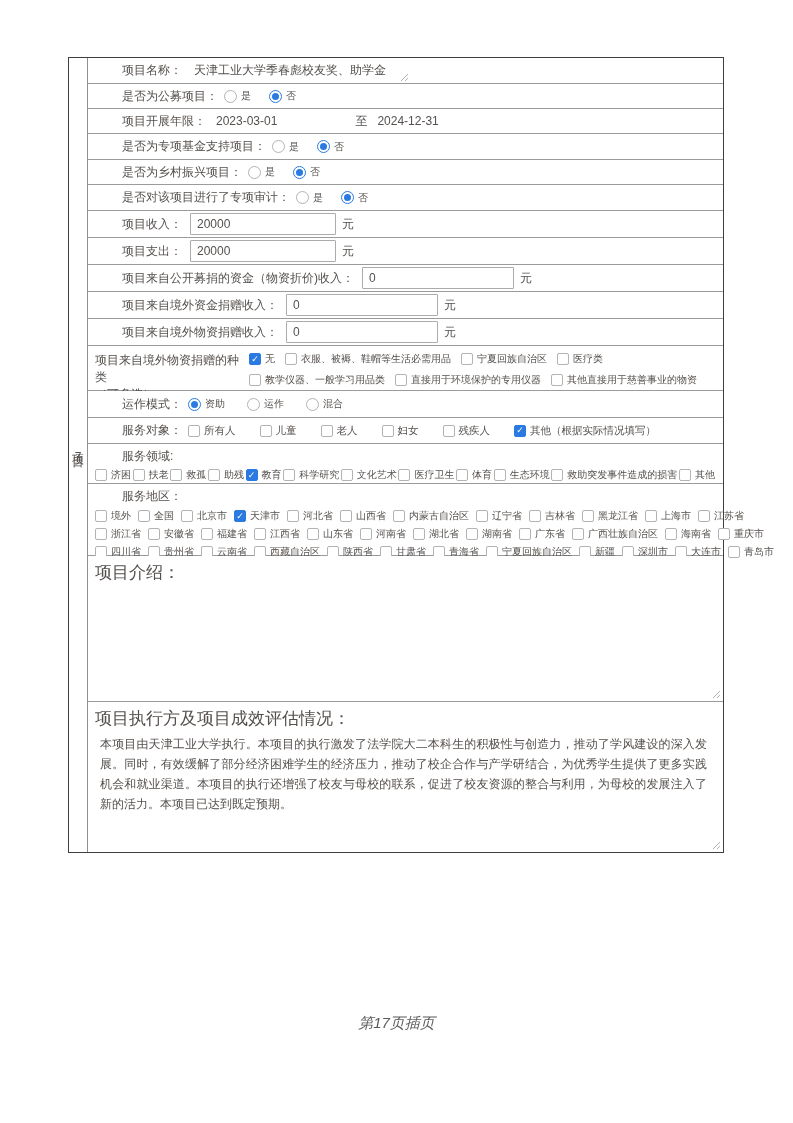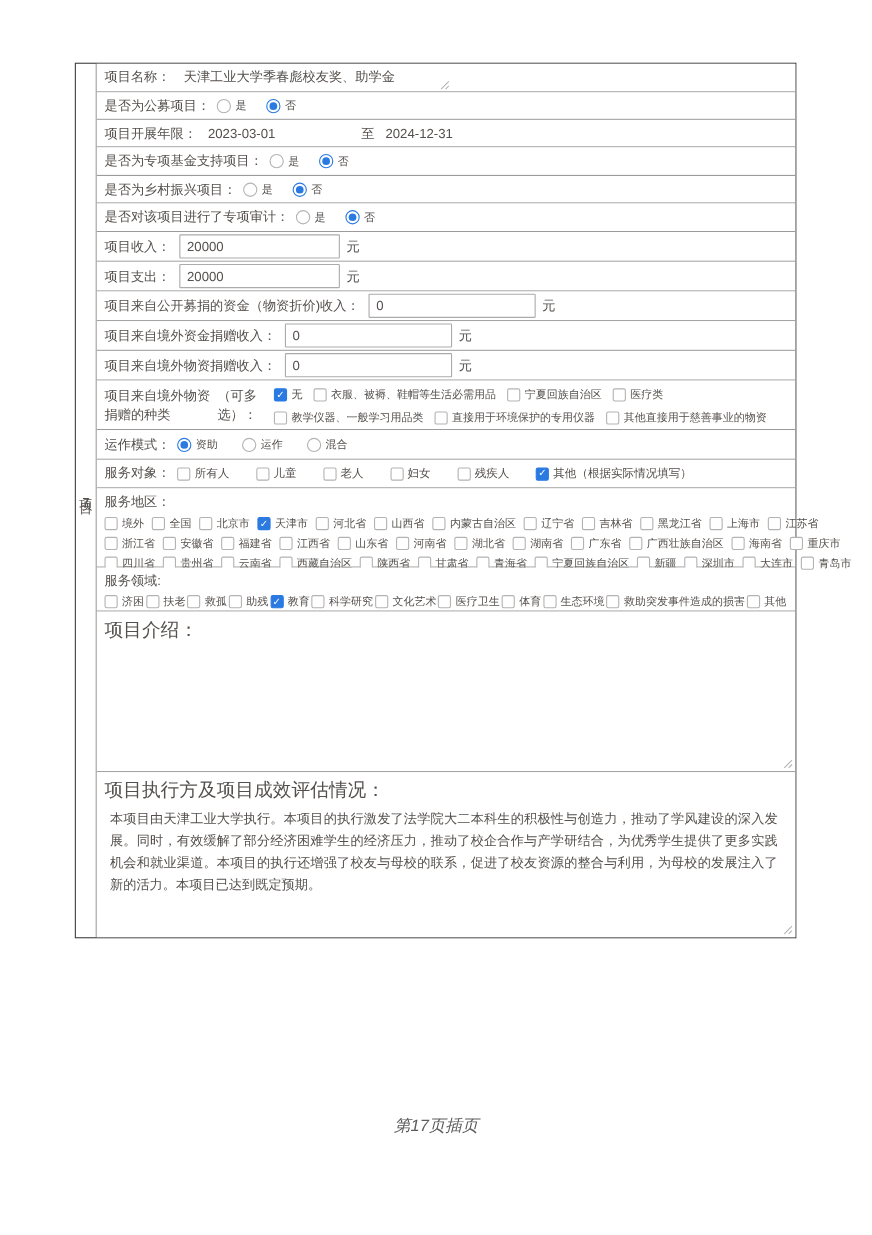--- a/index.html
+++ b/index.html
@@ -19,21 +19,21 @@
     writing-mode:vertical-rl;text-orientation:upright;letter-spacing:3px;
   }
   .rows{flex:1;min-width:0;}
   .row{
     position:relative;display:flex;align-items:center;
     padding:0 6px 0 7px;border-bottom:1px solid #9b9b9b;
     font-size:12px;box-sizing:border-box;background:#fff;
   }
   .rows .row:last-child{border-bottom:none;}
   .row.col{flex-direction:column;align-items:stretch;justify-content:flex-start;}
-  .lbl{white-space:nowrap;flex:0 0 auto;}
+  .lbl{white-space:nowrap;flex:0 0 auto;margin-left:27px;}
   .val{margin-left:12px;white-space:nowrap;}
   .unit{margin-left:6px;}
   .txt{
     height:20px;border:1px solid #ababab;border-radius:1px;background:#fff;
     font-size:12px;color:#55504d;padding:0 6px;margin-left:8px;
     font-family:"Liberation Sans","DejaVu Sans",sans-serif;box-sizing:content-box;
   }
   .txt.w1{width:132px;}
   .txt.w2{width:138px;}
   
@@ -52,21 +52,21 @@
   }
   .radio.on{border-color:#2a7ae2;}
   .radio.on::after{content:"";width:7px;height:7px;border-radius:50%;background:#2a7ae2;}
   .g-inline{margin-left:6px;column-gap:18px;}
   .g-mode{column-gap:22px;}
   .g-targets{column-gap:24px;font-size:10.5px;}
   .g-goods{margin-left:4px;column-gap:10px;row-gap:7px;max-width:480px;}
   .g-fields{column-gap:0;justify-content:space-between;flex-wrap:nowrap;margin-top:3px;padding-right:2px;}
   .area-line{display:flex;flex-wrap:nowrap;align-items:center;column-gap:7px;font-size:10px;margin-top:4px;}
   
-  .two-line-label{display:flex;flex-direction:row;justify-content:flex-end;flex:0 0 150px;line-height:17px;}
+  .two-line-label{display:flex;flex-direction:column;justify-content:flex-end;flex:0 0 150px;line-height:17px;}
   .para{
     font-size:12px;line-height:20px;margin-top:4px;padding:0 10px 0 5px;
     text-align:justify;color:#55504d;
   }
   .cell-label{font-size:17px;padding-top:5px;flex:0 0 auto;}
   .resize-handle{position:absolute;width:9px;height:9px;opacity:.75;}
   .resize-handle svg{display:block;}
   .footer{
     position:absolute;left:0;right:0;top:1014px;text-align:center;
     font-size:15px;color:#5c5c5c;font-style:italic;
@@ -266,20 +266,74 @@
             <span class="opt-label">残疾人</span>
           </span>
           <span class="opt">
             <span class="cb on"></span>
             <span class="opt-label">其他（根据实际情况填写）</span>
           </span>
         </span>
     </div>
 
 
+    <div class="row col h40 pt4">
+      <span class="lbl">服务领域:</span>
+      <span class="opts g-fields">
+          <span class="opt">
+            <span class="cb"></span>
+            <span class="opt-label">济困</span>
+          </span>
+          <span class="opt">
+            <span class="cb"></span>
+            <span class="opt-label">扶老</span>
+          </span>
+          <span class="opt">
+            <span class="cb"></span>
+            <span class="opt-label">救孤</span>
+          </span>
+          <span class="opt">
+            <span class="cb"></span>
+            <span class="opt-label">助残</span>
+          </span>
+          <span class="opt">
+            <span class="cb on"></span>
+            <span class="opt-label">教育</span>
+          </span>
+          <span class="opt">
+            <span class="cb"></span>
+            <span class="opt-label">科学研究</span>
+          </span>
+          <span class="opt">
+            <span class="cb"></span>
+            <span class="opt-label">文化艺术</span>
+          </span>
+          <span class="opt">
+            <span class="cb"></span>
+            <span class="opt-label">医疗卫生</span>
+          </span>
+          <span class="opt">
+            <span class="cb"></span>
+            <span class="opt-label">体育</span>
+          </span>
+          <span class="opt">
+            <span class="cb"></span>
+            <span class="opt-label">生态环境</span>
+          </span>
+          <span class="opt">
+            <span class="cb"></span>
+            <span class="opt-label">救助突发事件造成的损害</span>
+          </span>
+          <span class="opt">
+            <span class="cb"></span>
+            <span class="opt-label">其他</span>
+          </span>
+        </span>
+    </div>
+
     <div class="row col h72 pt4">
       <span class="lbl">服务地区：</span>
       <span class="area-line">
           <span class="opt">
             <span class="cb"></span>
             <span class="opt-label">境外</span>
           </span>
           <span class="opt">
             <span class="cb"></span>
             <span class="opt-label">全国</span>
@@ -426,74 +480,20 @@
           </span>
         </span>
       <span class="area-line">
           <span class="opt">
             <span class="cb"></span>
             <span class="opt-label">厦门市</span>
           </span>
           <span class="opt">
             <span class="cb"></span>
             <span class="opt-label">宁波市</span>
-          </span>
-        </span>
-    </div>
-
-    <div class="row col h40 pt4">
-      <span class="lbl">服务领域:</span>
-      <span class="opts g-fields">
-          <span class="opt">
-            <span class="cb"></span>
-            <span class="opt-label">济困</span>
-          </span>
-          <span class="opt">
-            <span class="cb"></span>
-            <span class="opt-label">扶老</span>
-          </span>
-          <span class="opt">
-            <span class="cb"></span>
-            <span class="opt-label">救孤</span>
-          </span>
-          <span class="opt">
-            <span class="cb"></span>
-            <span class="opt-label">助残</span>
-          </span>
-          <span class="opt">
-            <span class="cb on"></span>
-            <span class="opt-label">教育</span>
-          </span>
-          <span class="opt">
-            <span class="cb"></span>
-            <span class="opt-label">科学研究</span>
-          </span>
-          <span class="opt">
-            <span class="cb"></span>
-            <span class="opt-label">文化艺术</span>
-          </span>
-          <span class="opt">
-            <span class="cb"></span>
-            <span class="opt-label">医疗卫生</span>
-          </span>
-          <span class="opt">
-            <span class="cb"></span>
-            <span class="opt-label">体育</span>
-          </span>
-          <span class="opt">
-            <span class="cb"></span>
-            <span class="opt-label">生态环境</span>
-          </span>
-          <span class="opt">
-            <span class="cb"></span>
-            <span class="opt-label">救助突发事件造成的损害</span>
-          </span>
-          <span class="opt">
-            <span class="cb"></span>
-            <span class="opt-label">其他</span>
           </span>
         </span>
     </div>
 
     <div class="row col h146">
       <span class="cell-label">项目介绍：</span>
       <span class="resize-handle" style="right:2px;bottom:2px;">
         <svg width="9" height="9" viewBox="0 0 9 9">
             <path d="M8 1 L1 8 M8 5 L5 8" stroke="#9a9a9a" stroke-width="1" fill="none"></path>
           </svg>

